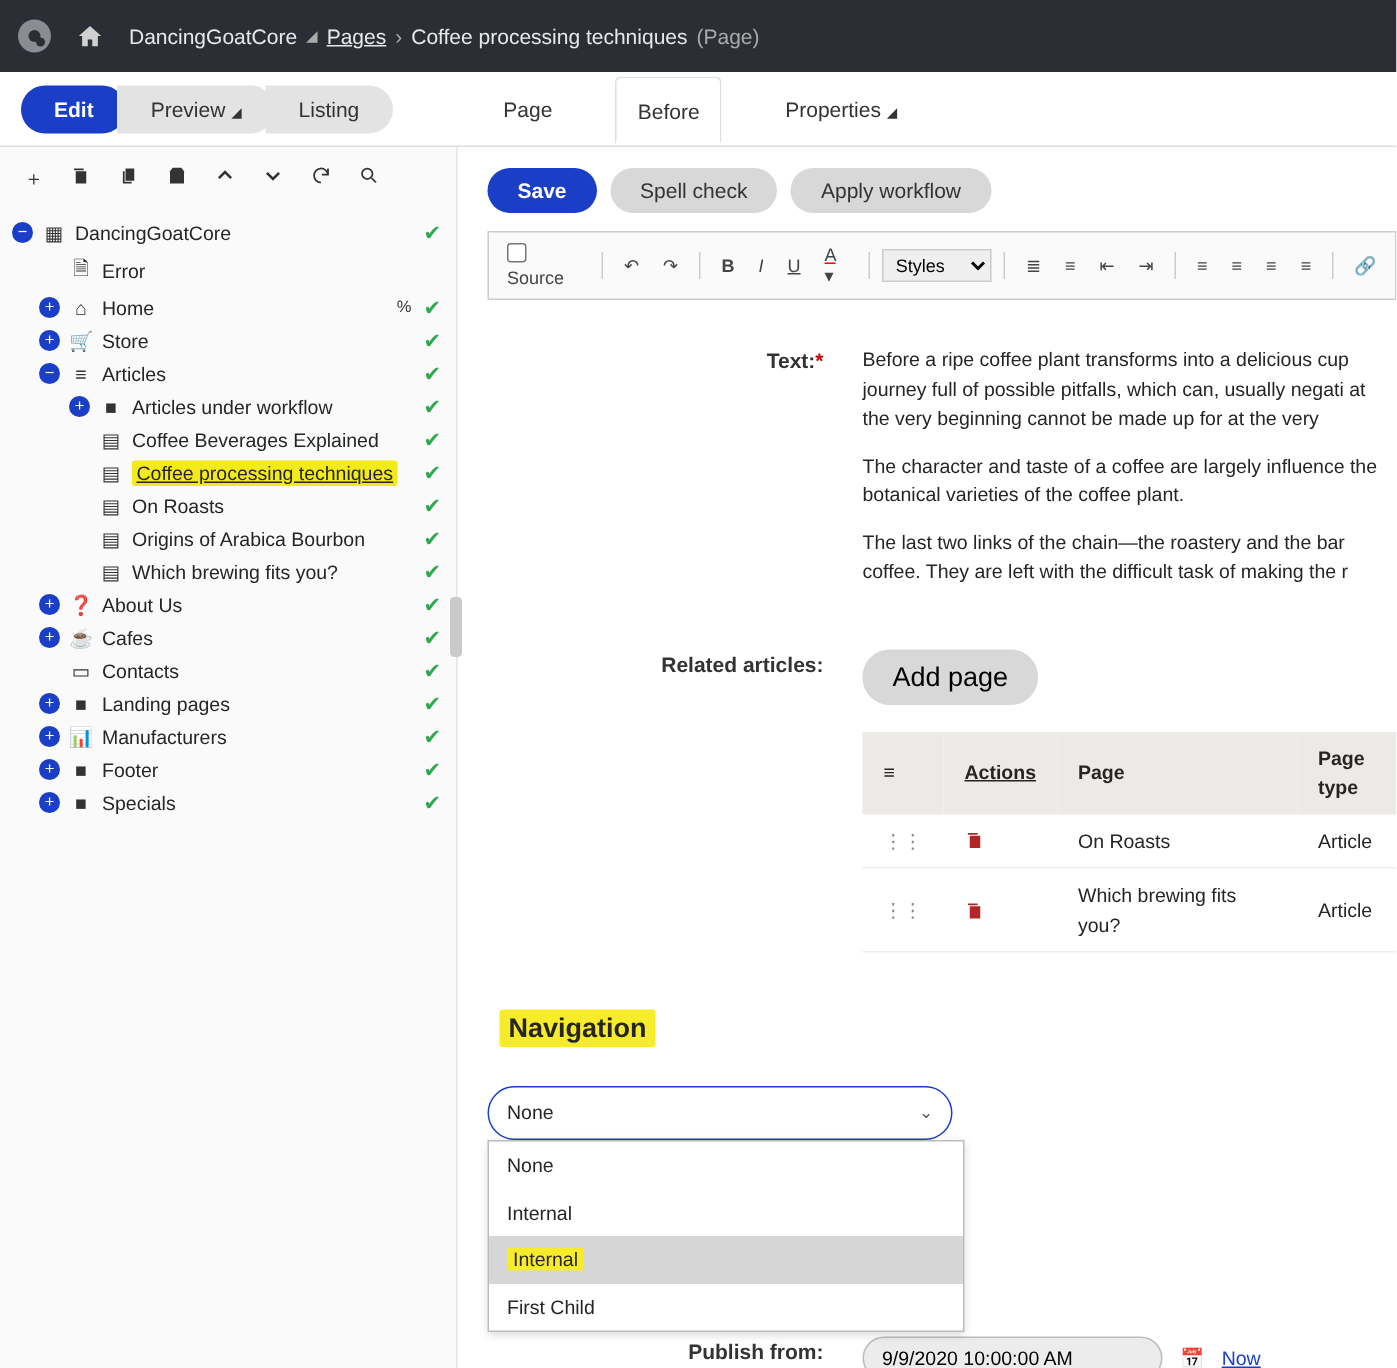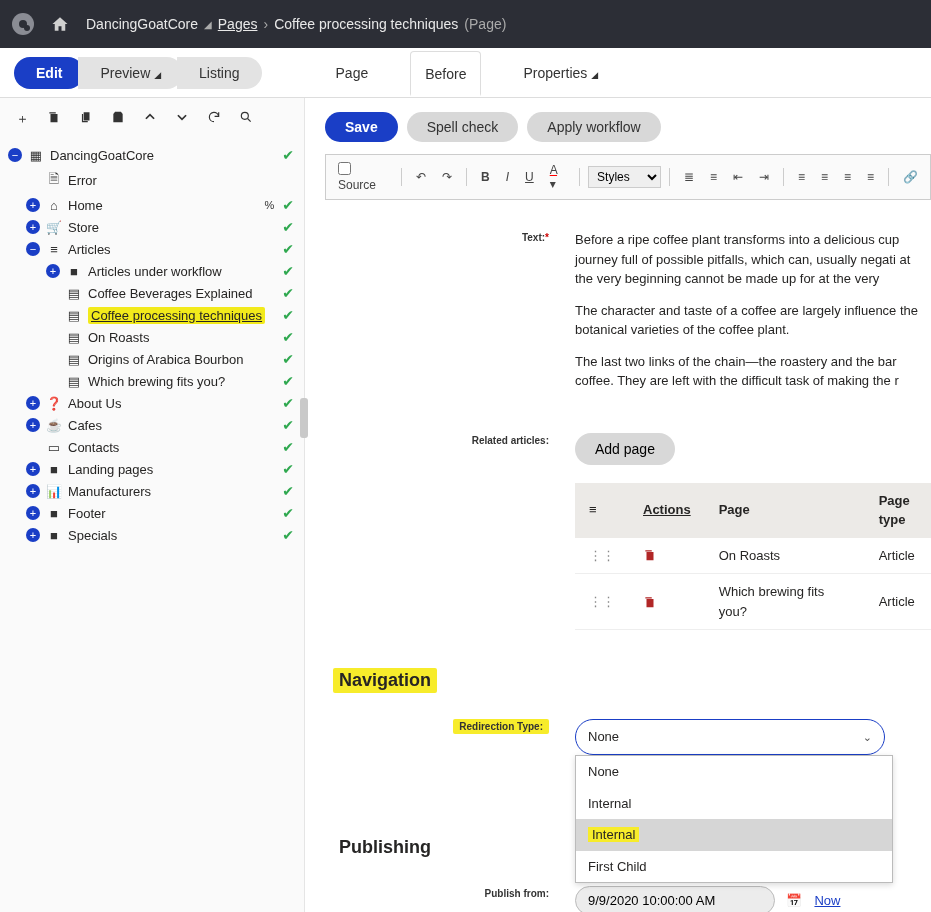--- a/index.html
+++ b/index.html
@@ -54,26 +54,26 @@
 .btn.primary { background:#1a3ec6; color:#fff; font-weight:600; }
 .btn.grey { background:#d8d8d8; color:#333; }
 .editor-toolbar { border:1px solid #ccc; background:#fafafa; display:flex; align-items:center; gap:4px; padding:4px 6px; font-size:12px; flex-wrap:nowrap; overflow:hidden; }
 .editor-toolbar .tbtn { padding:3px 6px; cursor:pointer; color:#444; }
 .editor-toolbar .sep { width:1px; height:18px; background:#ccc; margin:0 4px; }
 .editor-toolbar select { font-size:12px; border:1px solid #ccc; padding:2px 4px; width:78px; }
 .editor-toolbar input[type=checkbox]{margin-right:2px;}
 .src-label{font-size:12px;}
 
 .form-row { display:flex; margin-top:30px; }
-.form-label { width:250px; text-align:right; padding-right:26px; font-size:10px; font-weight:600; color:#333; padding-top:2px; }
+.form-label { width:250px; text-align:right; padding-right:26px; font-size:14px; font-weight:600; color:#333; padding-top:2px; }
 .form-label .req { color:#c00; }
 .form-value { flex:1; font-size:13px; color:#262524; line-height:1.5; }
 .form-value p { margin-bottom:12px; }
 
-.addpage-btn{background:#d8d8d8;border:none;padding:8px 20px;border-radius:18px;font-size:14px;cursor:pointer;}
+.addpage-btn{background:#d8d8d8;border:none;padding:8px 20px;border-radius:18px;font-size:18px;cursor:pointer;}
 
 .reltable { margin-top:18px; border-collapse:collapse; font-size:13px; }
 .reltable th, .reltable td { padding:8px 14px; text-align:left; }
 .reltable thead { background:#eceae7; }
 .reltable thead th.actions { text-decoration:underline; }
 .reltable tbody tr { border-bottom:1px solid #eee; }
 .drag-handle{color:#888;cursor:grab;}
 .del-icon{color:#b12626;cursor:pointer;}
 
 .section-head { font-size:18px; font-weight:700; margin:38px 0 8px 8px; display:inline-block; padding:2px 6px; }
@@ -355,21 +355,20 @@
               <td>Which brewing fits you?</td>
               <td>Article</td>
             </tr>
           </tbody>
         </table>
       </div>
     </div>
 
     <div class="section-head hl">Navigation</div>
     <div class="form-row" style="margin-top:18px;">
-      <div class="form-label"><span class="label-hl">Redirection Type:</span></div>
       <div class="form-value">
         <div class="select-wrap">
           <div class="sel">
               <span>None</span>
               <span class="chev">⌄</span>
             </div>
           <div class="dropdown">
             <div class="opt">None</div>
             <div class="opt">Internal</div>
             <div class="opt hov hl-opt"><span>Internal</span></div>

